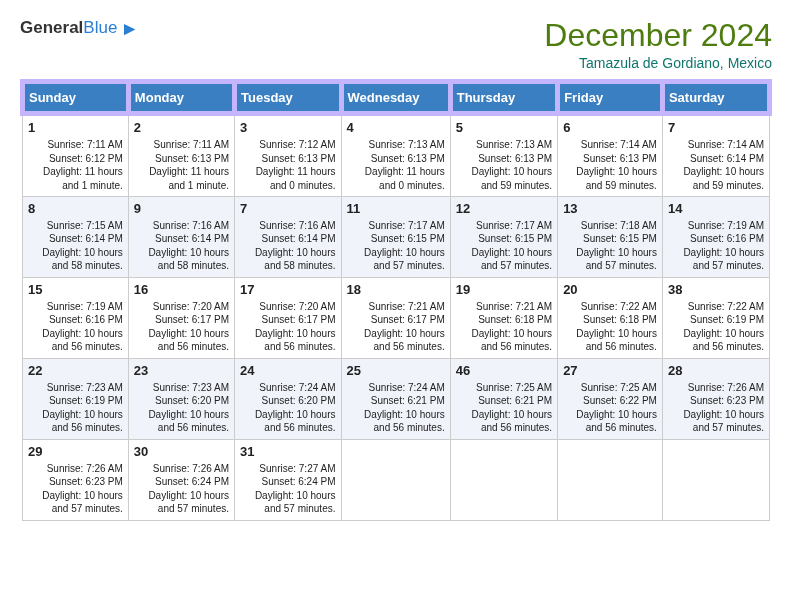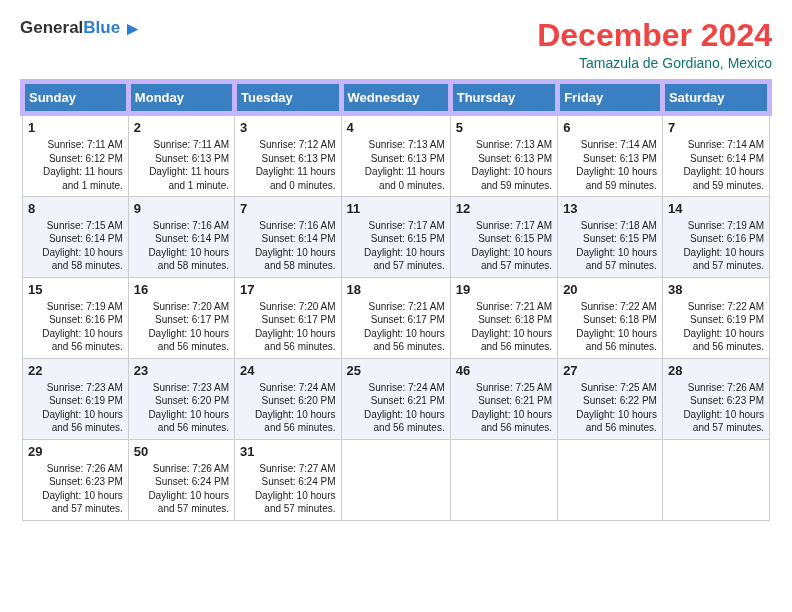--- a/index.html
+++ b/index.html
@@ -23,22 +23,22 @@
     .logo {
       display: flex;
       flex-direction: column;
       align-items: flex-start;
     }
     .title-block {
       text-align: right;
     }
     .main-title {
       font-size: 32px;
-      font-weight: bold;
-      color: #ef4444;
+      font-weight: normal;
+      color: #4d7c0f;
       line-height: 1.1;
     }
     .subtitle {
       font-size: 14px;
       color: #0f766e;
       margin-top: 2px;
     }
     .calendar {
       width: 100%;
       border-collapse: collapse;
@@ -85,21 +85,21 @@
     }
   </style>
 </head>
 <body>
 
 <div class="page">
   <div class="header-top">
     <div class="logo">
       <div style="display:flex;">
         <span style="font-size:17px;font-weight:bold;color:#333;">General</span>
-        <span style="font-size:17px;font-weight:bold;color:#2a7fd4;margin-left:0;">Blue</span>
+        <span style="font-size:17px;font-weight:normal;color:#2a7fd4;margin-left:0;">Blue</span>
         <span style="color:#2a7fd4;font-size:19px;margin-left:3px;">►</span>
       </div>
     </div>
     <div class="title-block">
       <div class="main-title">December 2024</div>
       <div class="subtitle">Tamazula de Gordiano, Mexico</div>
     </div>
   </div>
 
   <table class="calendar">
@@ -234,21 +234,21 @@
             <span class="day-num">28</span>
             <div class="day-info">Sunrise: 7:26 AM<br>Sunset: 6:23 PM<br>Daylight: 10 hours<br>and 57 minutes.</div>
           </td>
         </tr>
         <tr>
           <td>
             <span class="day-num">29</span>
             <div class="day-info">Sunrise: 7:26 AM<br>Sunset: 6:23 PM<br>Daylight: 10 hours<br>and 57 minutes.</div>
           </td>
           <td>
-            <span class="day-num">50</span>
+            <span class="day-num">30</span>
             <div class="day-info">Sunrise: 7:26 AM<br>Sunset: 6:24 PM<br>Daylight: 10 hours<br>and 57 minutes.</div>
           </td>
           <td>
             <span class="day-num">31</span>
             <div class="day-info">Sunrise: 7:27 AM<br>Sunset: 6:24 PM<br>Daylight: 10 hours<br>and 57 minutes.</div>
           </td>
           <td class="empty-cell"></td>
           <td class="empty-cell"></td>
           <td class="empty-cell"></td>
           <td class="empty-cell"></td>

